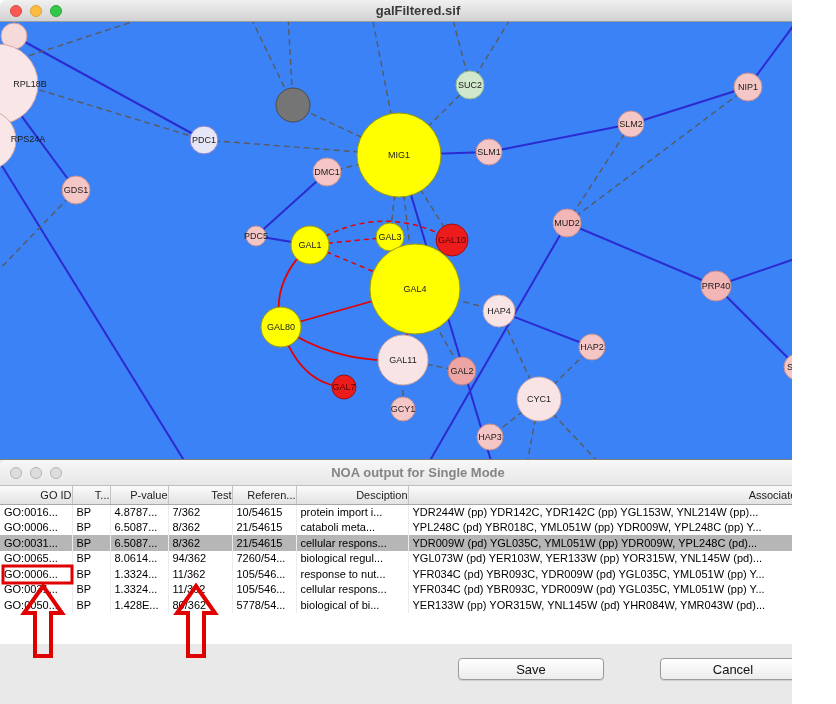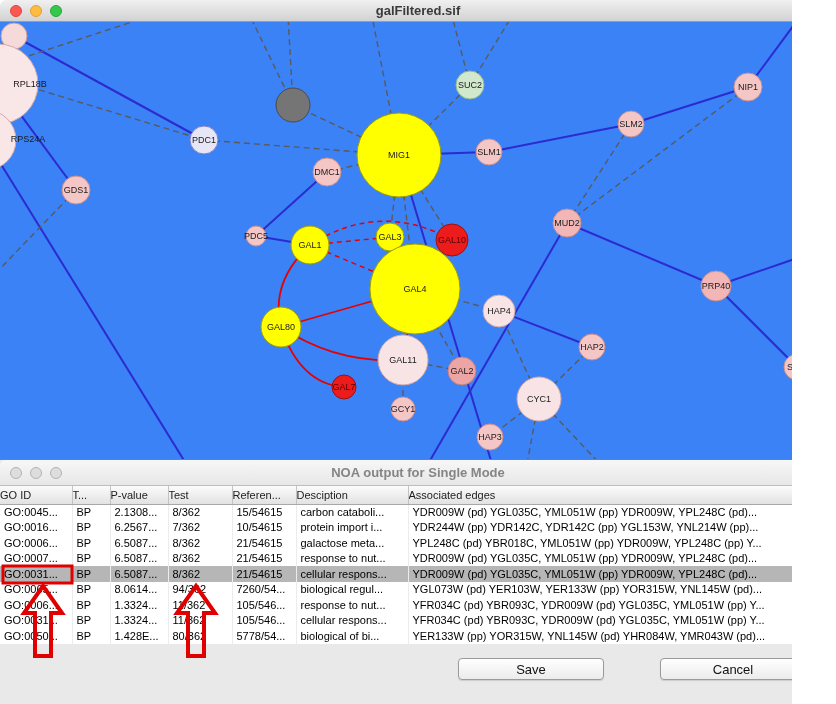--- a/index.html
+++ b/index.html
@@ -33,21 +33,21 @@
 
   
   .table-window { position:absolute; left:0; top:460px; width:836px; height:244px; background:#e9e9e9; }
   .table-window .titlebar { height:26px; border-radius:6px 6px 0 0; }
   .table-wrap { position:absolute; left:0; top:26px; width:836px; height:158px; background:#fff; overflow:hidden; }
   table.noa { border-collapse:collapse; table-layout:fixed; width:836px; background:#fff; }
   table.noa th {
     height:18px; font-weight:normal; font-size:11px; color:#1c1c1c;
     background:linear-gradient(#fbfbfb,#e2e2e2);
     border-right:1px solid #c3c3c3; border-bottom:1px solid #a8a8a8;
-    text-align:left; white-space:nowrap; overflow:hidden;
+    text-align:right; white-space:nowrap; overflow:hidden;
   }
   table.noa td {
     height:15.5px; font-size:11px; color:#000;
     padding:0 0 0 4px; white-space:nowrap; overflow:hidden;
     border-right:1px solid #ececec;
   }
   table.noa tr.selected td { background:#b6b6b6; }
 
   .button-bar { position:absolute; left:0; top:184px; width:836px; height:60px; background:#e9e9e9; }
   .mac-btn {
@@ -276,54 +276,36 @@
               <th>T...</th>
               <th>P-value</th>
               <th>Test</th>
               <th>Referen...</th>
               <th>Desciption</th>
               <th>Associated edges</th>
             </tr>
           </thead>
           <tbody>
             <tr>
-              <td>GO:0045...</td>
-              <td>BP</td>
-              <td>2.1308...</td>
-              <td>8/362</td>
-              <td>15/54615</td>
-              <td>carbon cataboli...</td>
-              <td>YDR009W (pd) YGL035C, YML051W (pp) YDR009W, YPL248C (pd)...</td>
-            </tr>
-            <tr>
               <td>GO:0016...</td>
               <td>BP</td>
-              <td>6.2567...</td>
+              <td>4.8787...</td>
               <td>7/362</td>
               <td>10/54615</td>
               <td>protein import i...</td>
               <td>YDR244W (pp) YDR142C, YDR142C (pp) YGL153W, YNL214W (pp)...</td>
             </tr>
             <tr>
               <td>GO:0006...</td>
               <td>BP</td>
               <td>6.5087...</td>
               <td>8/362</td>
               <td>21/54615</td>
-              <td>galactose meta...</td>
+              <td>cataboli meta...</td>
               <td>YPL248C (pd) YBR018C, YML051W (pp) YDR009W, YPL248C (pp) Y...</td>
-            </tr>
-            <tr>
-              <td>GO:0007...</td>
-              <td>BP</td>
-              <td>6.5087...</td>
-              <td>8/362</td>
-              <td>21/54615</td>
-              <td>response to nut...</td>
-              <td>YDR009W (pd) YGL035C, YML051W (pp) YDR009W, YPL248C (pd)...</td>
             </tr>
             <tr class="selected">
               <td>GO:0031...</td>
               <td>BP</td>
               <td>6.5087...</td>
               <td>8/362</td>
               <td>21/54615</td>
               <td>cellular respons...</td>
               <td>YDR009W (pd) YGL035C, YML051W (pp) YDR009W, YPL248C (pd)...</td>
             </tr>

